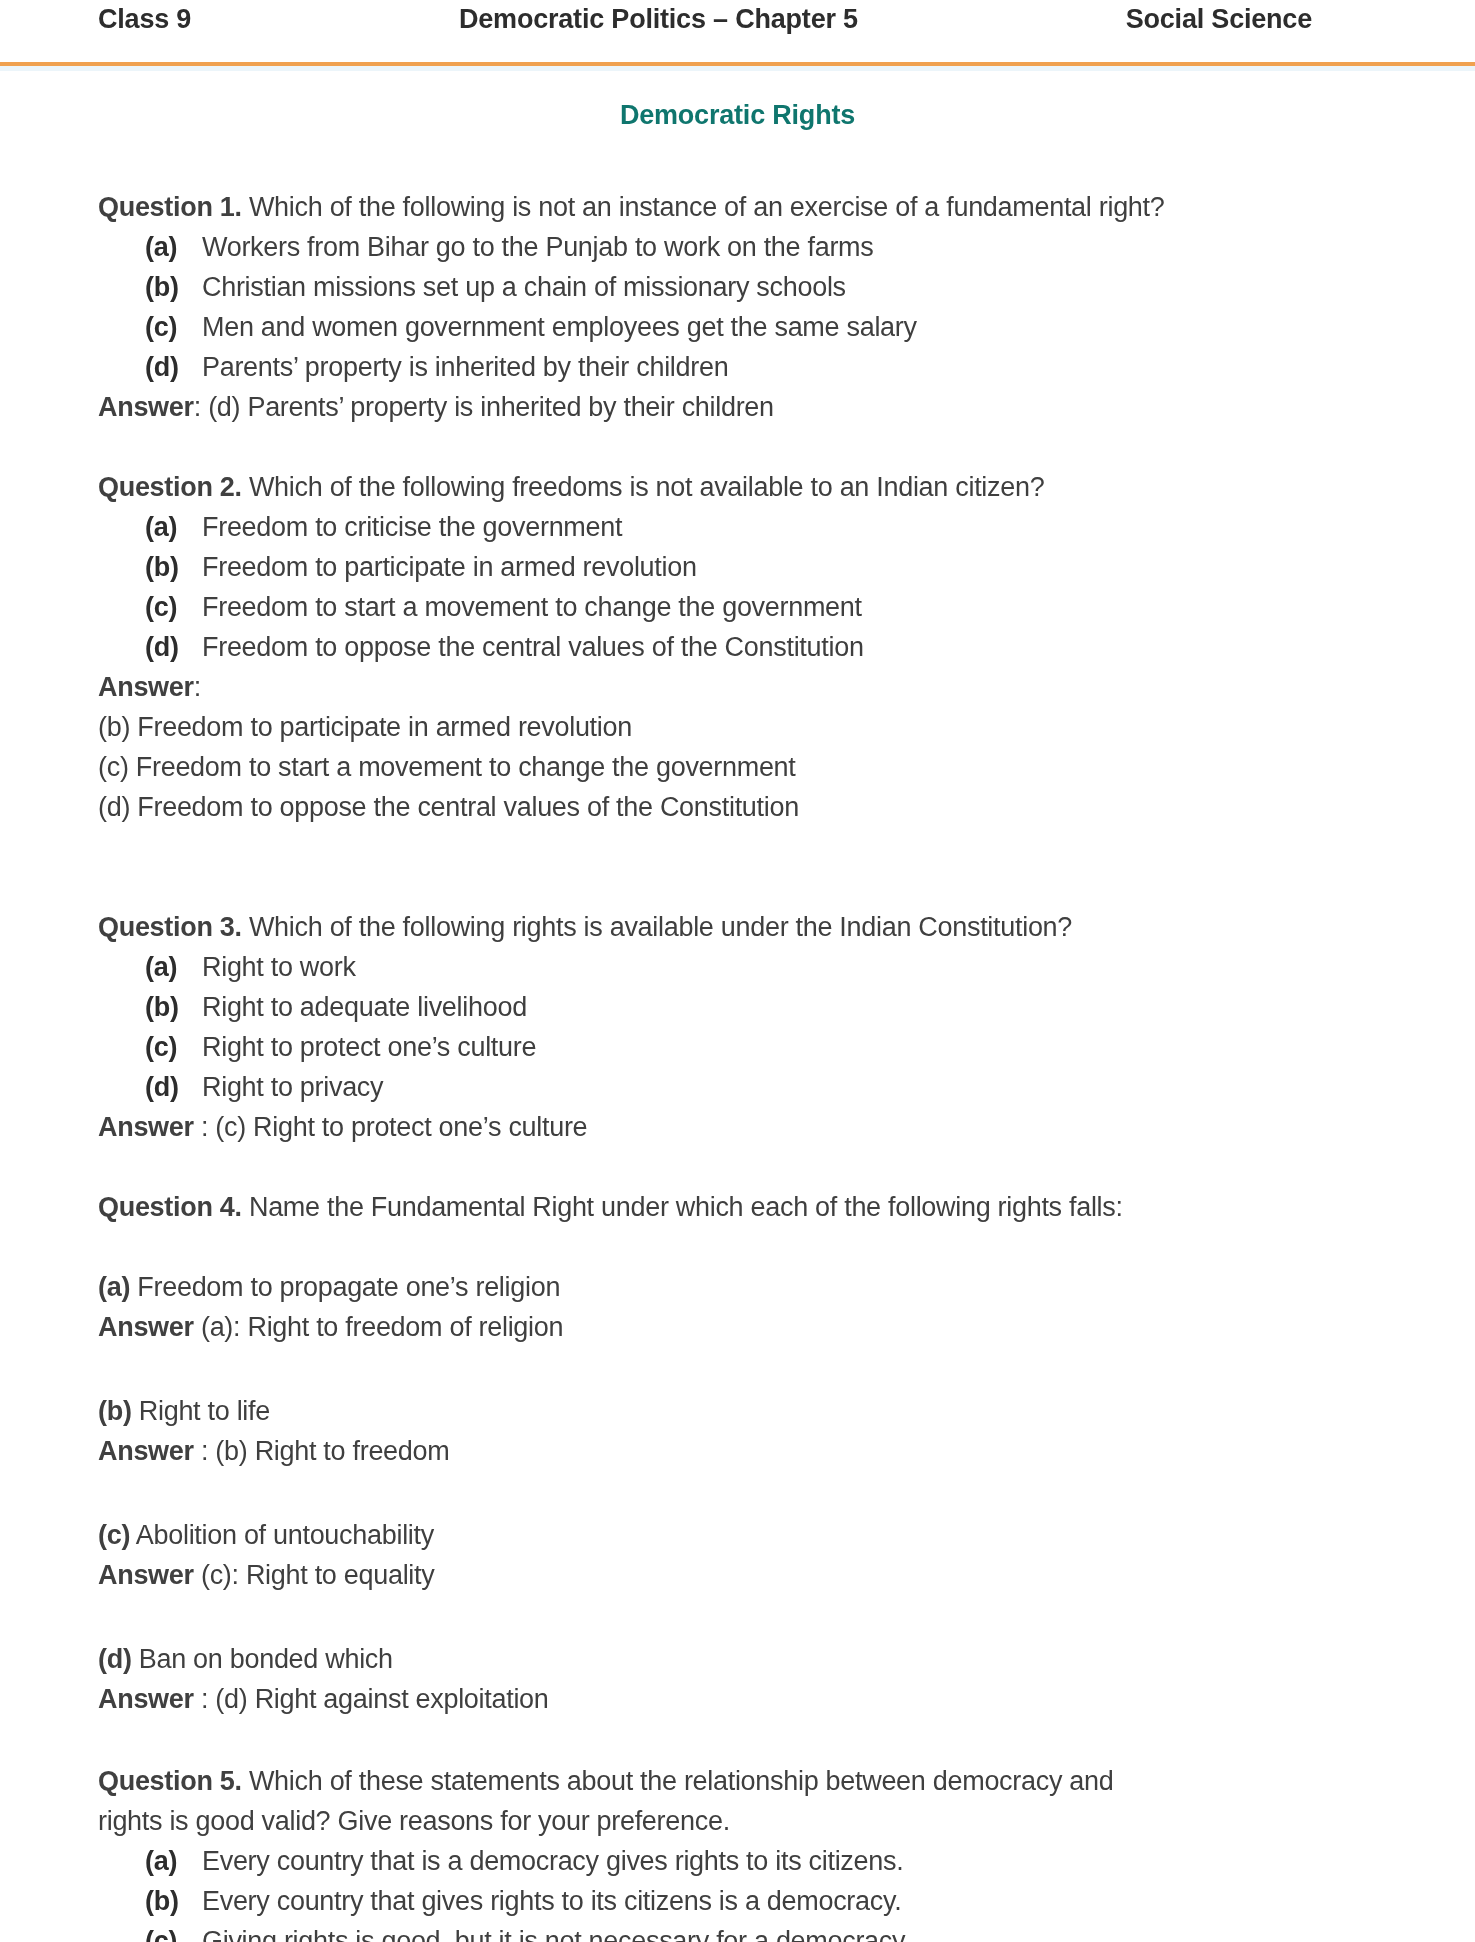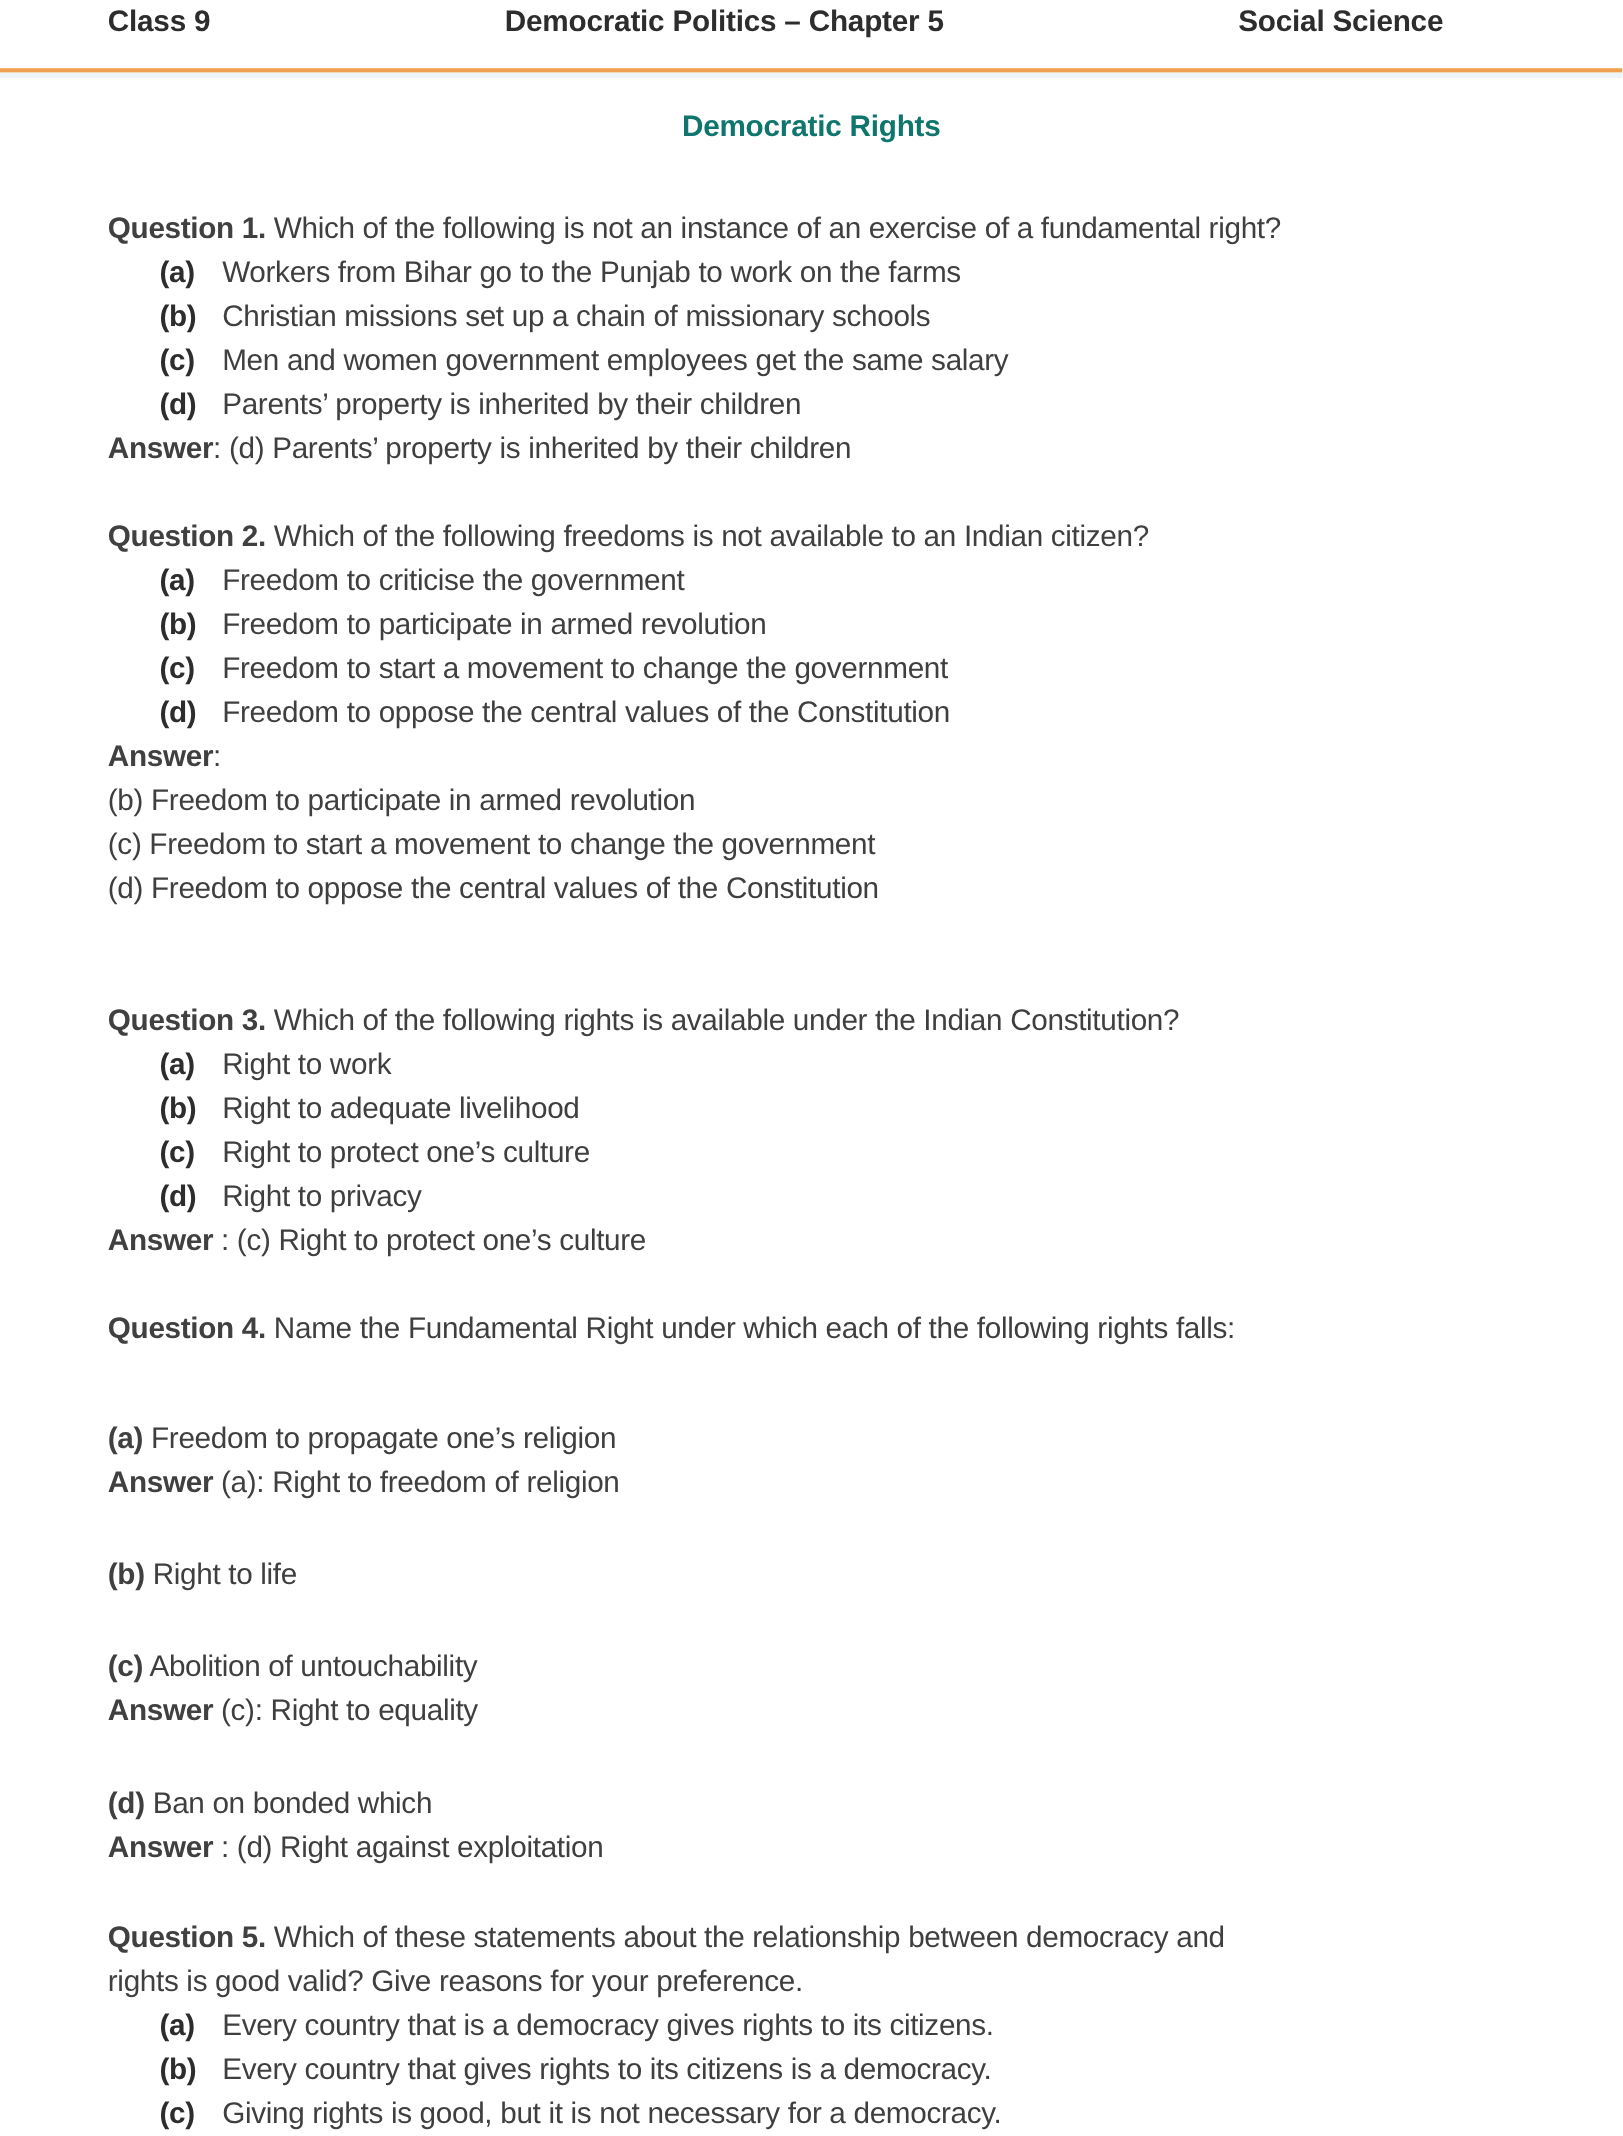--- a/index.html
+++ b/index.html
@@ -40,21 +40,21 @@
   }
   .main p{margin:0;white-space:nowrap;}
   b{font-weight:bold;color:#404040;}
   .opt{padding-left:47px;}
   .opt-label{display:inline-block;min-width:57px;font-weight:bold;color:#2d2d2d;}
   .sec{margin:0 0 40px 0;}
   .sec-q2{margin-bottom:80px;}
   .sec-q4{margin-bottom:42px;}
   .sec-q5{margin-bottom:0;}
   .q4-part{margin-top:44px;}
-  .q4-part.first{margin-top:60px;}
+  .q4-part.first{margin-top:40px;}
 </style>
 </head>
 <body>
 
 <div class="page">
 
   <div class="hdr">
     <span class="left">Class 9</span>
     <span class="center">Democratic Politics – Chapter 5</span>
     <span class="right">Social Science</span>
@@ -102,20 +102,21 @@
     <section class="sec sec-q4">
       <p><b>Question 4.</b> <span>Name the Fundamental Right under which each of the following rights falls:</span></p>
 
       <div class="q4-part first">
         <p><b>(a)</b> <span>Freedom to propagate one’s religion</span></p>
         <p><b>Answer</b><span> (a): Right to freedom of religion</span></p>
       </div>
 
       <div class="q4-part">
         <p><b>(b)</b> <span>Right to life</span></p>
+        <p><b>Answer</b><span> : (b) Right to freedom</span></p>
       </div>
 
       <div class="q4-part">
         <p><b>(c)</b> <span>Abolition of untouchability</span></p>
         <p><b>Answer</b><span> (c): Right to equality</span></p>
       </div>
 
       <div class="q4-part">
         <p><b>(d)</b> <span>Ban on bonded which</span></p>
         <p><b>Answer</b><span> : (d) Right against exploitation</span></p>

